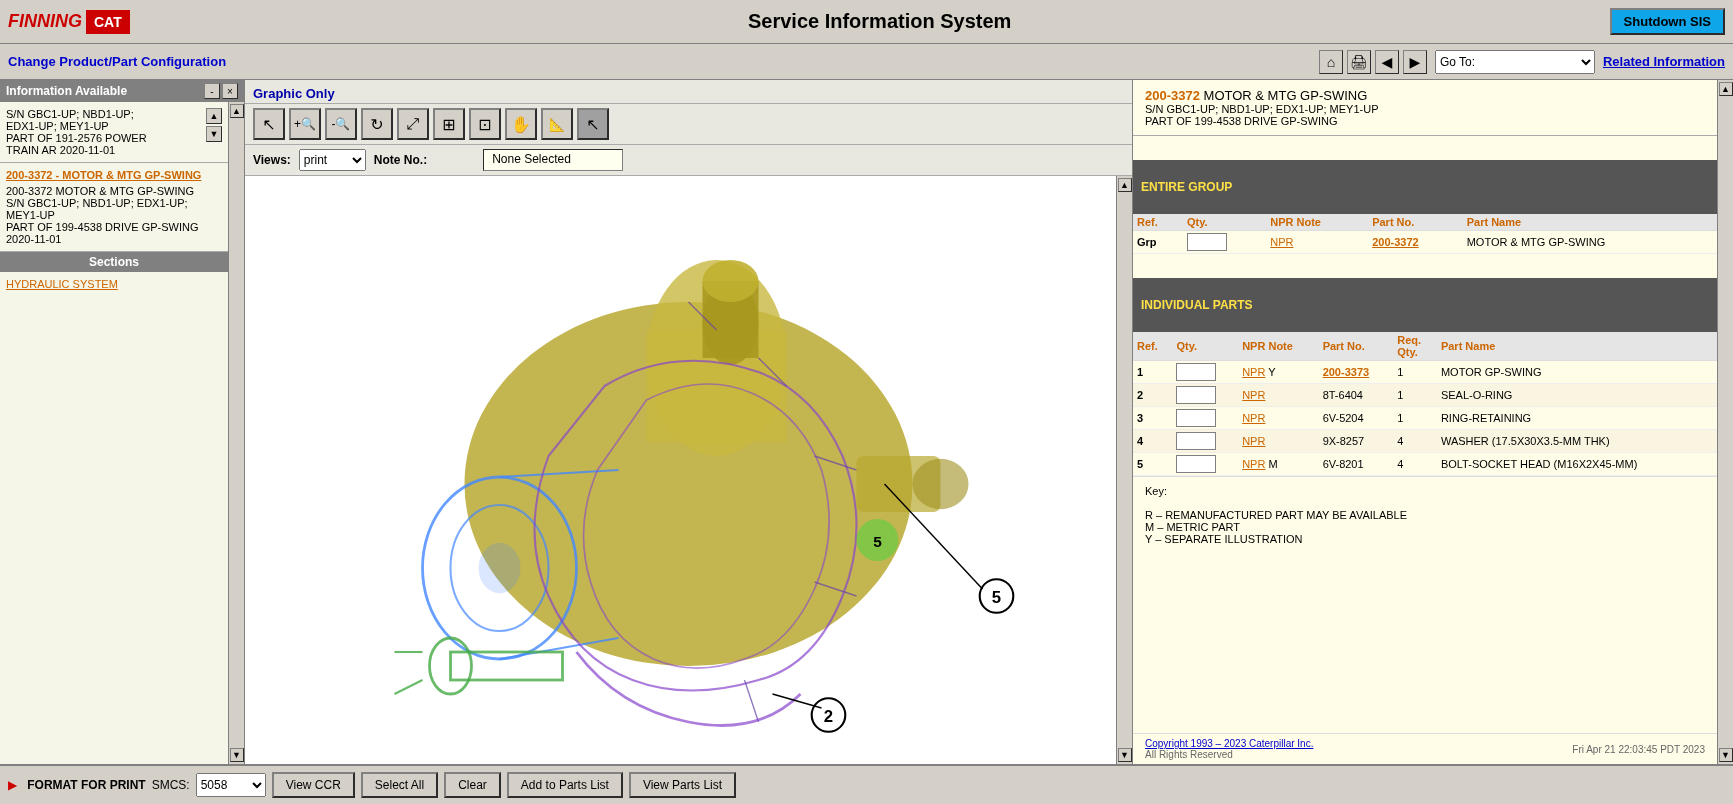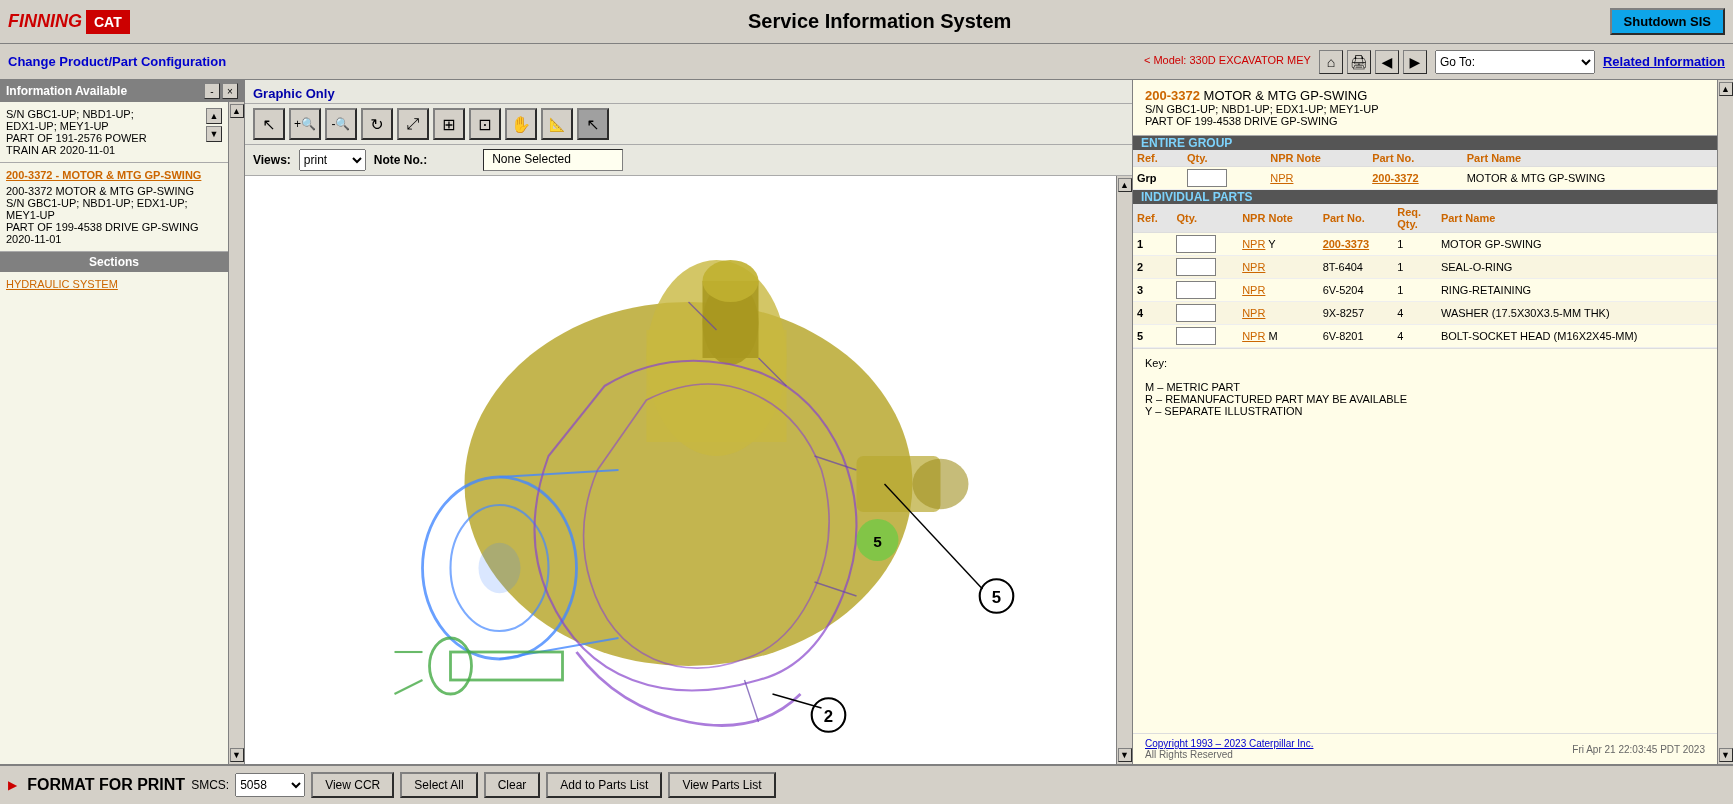--- a/index.html
+++ b/index.html
@@ -267,24 +267,25 @@
     #part-number-highlight { color: #cc6600; font-weight: bold; }
     #part-title-name { font-weight: bold; }
     #part-title-line2 { font-size: 11px; color: #000; }
     #part-title-line3 { font-size: 11px; color: #000; }
 
     .parts-table-section {
       margin: 0;
     }
     .section-header {
       background: #555;
-      color: #7dd3fc;
+      color: #fde047;
       font-weight: bold;
       font-size: 12px;
-      padding: 0 8px;
+      padding: 20px 8px;
+      margin-top: 24px;
     }
     .parts-table {
       width: 100%;
       border-collapse: collapse;
       font-size: 11px;
     }
     .parts-table th {
       background: #e5e5e5;
       color: #cc6600;
       font-weight: bold;
@@ -342,21 +343,21 @@
       background: #d4d0c8;
       border-top: 2px solid #808080;
       height: 40px;
       display: flex;
       align-items: center;
       padding: 0 8px;
       gap: 6px;
     }
     #format-print-label {
       font-weight: bold;
-      font-size: 16px;
+      font-size: 12px;
       color: #000;
     }
     #smcs-label { font-size: 12px; }
     #smcs-select { height: 24px; font-size: 12px; width: 70px; }
     .bottom-btn {
       background: #d4d0c8;
       border: 2px outset #808080;
       padding: 4px 12px;
       font-size: 12px;
       cursor: pointer;
@@ -427,24 +428,20 @@
     <span id="finning-logo">FINNING</span>
     <span id="cat-logo">CAT</span>
   </div>
   <span id="system-title">Service Information System</span>
   <button id="shutdown-btn">Shutdown SIS</button>
 </div>
 
 <div id="sub-header">
   <div style="flex:1; display:flex; flex-direction:row;">
     <span id="change-product-title">Change Product/Part Configuration</span>
-    <span id="model-label">
-      <span>&lt; Model:</span>
-      <span style="color:#cc0000; font-size:11px;">330D EXCAVATOR MEY</span>
-    </span>
   </div>
   <div class="nav-icons">
     <button class="nav-icon-btn" title="Home">⌂</button>
     <button class="nav-icon-btn" title="Print">🖨</button>
     <button class="nav-icon-btn" title="Previous">◀</button>
     <button class="nav-icon-btn" title="Next">▶</button>
   </div>
   <select id="goto-select">
     <option>Go To:</option>
   </select>
@@ -664,22 +661,22 @@
               <td>4</td>
               <td>BOLT-SOCKET HEAD (M16X2X45-MM)</td>
             </tr>
           </tbody>
         </table>
       </div>
 
       <div id="key-section">
         <div>Key:</div>
         <br>
+        <div>R – REMANUFACTURED PART MAY BE AVAILABLE</div>
         <div>M – METRIC PART</div>
-        <div>R – REMANUFACTURED PART MAY BE AVAILABLE</div>
         <div>Y – SEPARATE ILLUSTRATION</div>
       </div>
 
       <div style="height:30px;"></div>
 
       <div id="copyright-section">
         <div>
           <a id="copyright-link">Copyright 1993 – 2023 Caterpillar Inc.</a>
           <div style="font-size:10px; color:#666;">All Rights Reserved</div>
         </div>

